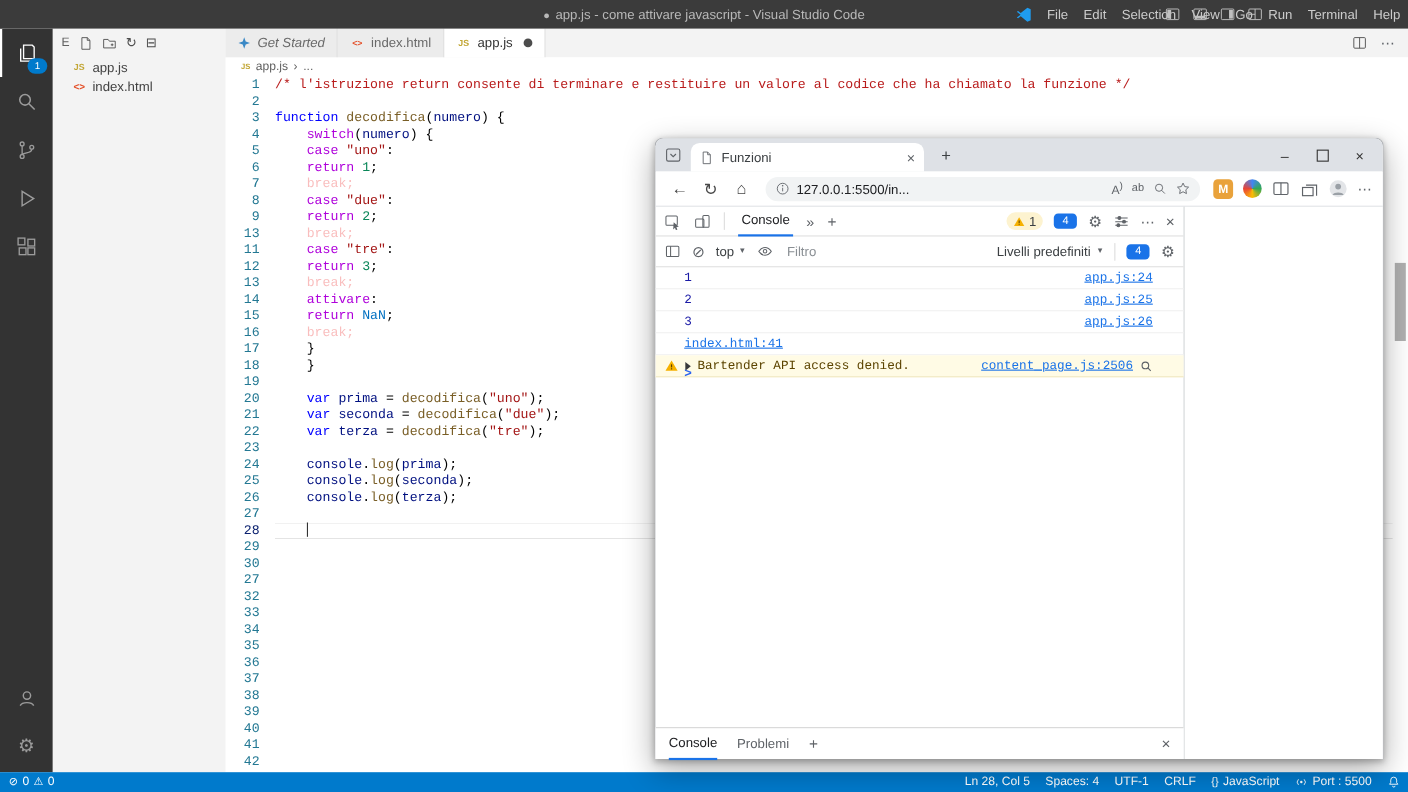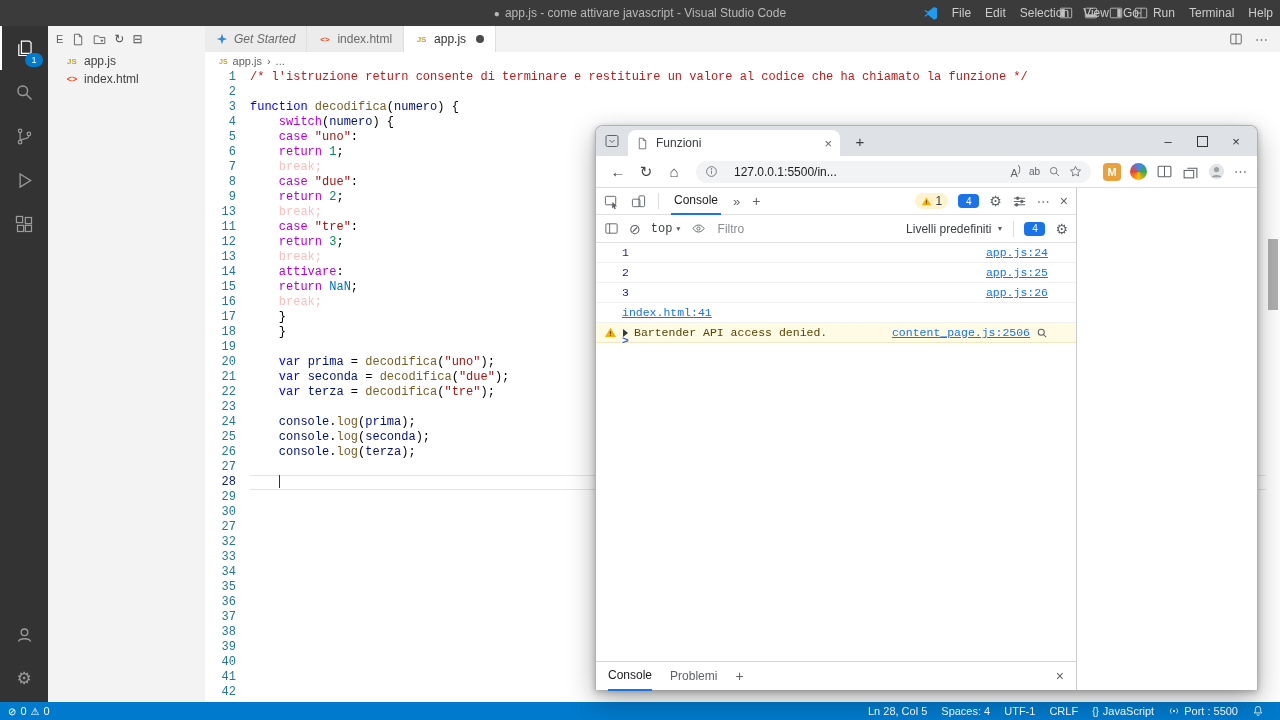--- a/index.html
+++ b/index.html
@@ -70,21 +70,21 @@
   .caret{display:inline-block;width:1.5px;height:13px;background:#333;vertical-align:-2px;}
   .tk-c{color:#b91c1c}.tk-k{color:#0000ff}.tk-t{color:#af00db}.tk-f{color:#795e26}
   .tk-v{color:#001080}.tk-s{color:#a31515}.tk-n{color:#098658}.tk-b{color:#0070c1}
   .tk-p{color:#000000}.tk-d{color:#ef4444;opacity:.35}
   .scroll-thumb{position:absolute;right:2px;top:169px;width:10px;height:71px;background:#b0b0b0;}
 
   
   .statusbar{position:absolute;left:0;bottom:0;width:1280px;height:18px;background:#007acc;color:#fff;
              display:flex;align-items:center;font-size:11px;z-index:6;}
   .sb-left{display:flex;align-items:center;gap:5px;padding-left:8px;}
-  .sb-right{margin-left:auto;display:flex;align-items:center;gap:14px;padding-right:16px;}
+  .sb-right{margin-left:auto;display:flex;align-items:center;gap:14px;padding-right:7px;}
   .sb-item{display:flex;align-items:center;gap:4px;white-space:nowrap;}
   .sb-ico{font-size:10px;}
   .statusbar svg{width:12px;height:12px;}
 
   
   .edge{position:absolute;left:595px;top:125px;width:663px;height:565px;z-index:30;background:#fff;
         border:1px solid #aeb1b5;border-bottom:none;border-radius:8px 8px 0 0;
         box-shadow:0 10px 28px rgba(0,0,0,.32), 0 2px 6px rgba(0,0,0,.25);box-sizing:border-box;}
   .e-tabstrip{position:absolute;left:0;top:0;right:0;height:30px;background:#dee1e6;border-radius:7px 7px 0 0;}
   .e-tabactions{position:absolute;left:8px;top:7px;width:16px;height:16px;color:#5f6368;}
@@ -95,21 +95,21 @@
   .e-newtab{position:absolute;left:254px;top:5px;width:20px;height:20px;display:flex;align-items:center;
             justify-content:center;font-size:15px;color:#3c4043;}
   .e-winctl{position:absolute;right:4px;top:0;height:30px;display:flex;}
   .e-winbtn{width:34px;height:30px;display:flex;align-items:center;justify-content:center;color:#333;font-size:13px;}
   .e-maxbox{width:9px;height:9px;border:1px solid #333;}
 
   .e-navbar{position:absolute;left:0;top:30px;right:0;height:32px;background:#fff;
             border-bottom:1px solid #dcdfe3;display:flex;align-items:center;padding:0 10px;gap:4px;box-sizing:border-box;}
   .nav-btn{width:24px;height:24px;display:flex;align-items:center;justify-content:center;color:#474747;font-size:15px;}
   .e-pill{flex:1;height:22px;background:#f1f3f4;border-radius:11px;display:flex;align-items:center;
-          padding:0 9px;gap:16px;margin:0 6px;min-width:0;}
+          padding:0 9px;gap:6px;margin:0 6px;min-width:0;}
   .e-pill svg{width:13px;height:13px;flex:none;}
   .addr{font-size:12px;color:#202124;white-space:nowrap;overflow:hidden;}
   .pill-right{margin-left:auto;display:flex;align-items:center;gap:8px;color:#5f6368;}
   .ra{font-size:11px;color:#5f6368;white-space:nowrap;}
   .tr-ic{font-size:10px;color:#5f6368;}
   .ext-m{width:18px;height:18px;border-radius:4px;background:#e9a23b;color:#fff;font-weight:700;
          font-size:11px;display:flex;align-items:center;justify-content:center;}
   .ext-color{width:17px;height:17px;border-radius:50%;
              background:conic-gradient(#4285f4,#34a853,#fbbc05,#ea4335,#4285f4);}
   .nav-right{display:flex;align-items:center;gap:9px;margin-left:2px;color:#5f6368;}
@@ -133,21 +133,21 @@
   .warnpill svg{width:11px;height:11px;}
   .msgbadge{min-width:15px;height:14px;border-radius:4px;background:#1a73e8;color:#fff;font-size:10px;
             display:flex;align-items:center;justify-content:center;padding:0 3px;}
   .gear{font-size:14px;color:#5f6368;line-height:1;}
   .dots{font-size:13px;color:#5f6368;}
   .dt-close{font-size:14px;color:#5f6368;}
 
   .dt-filterbar{position:absolute;left:0;top:27px;right:0;height:28px;border-bottom:1px solid #e0e0e0;
                 display:flex;align-items:center;padding:0 8px;gap:10px;box-sizing:border-box;}
   .dt-filterbar svg{width:15px;height:15px;}
-  .ctx{display:flex;align-items:center;gap:4px;color:#3c4043;font-family:Liberation Mono, monospace;}
+  .ctx{display:flex;align-items:center;gap:4px;color:#3c4043;}
   .caret-dn{font-size:7px;color:#5f6368;}
   .filter-input{flex:1;border:none;outline:none;background:transparent;font-size:12px;color:#202124;
                 font-family:"Liberation Sans",sans-serif;min-width:40px;}
   .filter-input::placeholder{color:#8a8f94;}
   .levels{display:flex;align-items:center;gap:5px;white-space:nowrap;}
 
   .dt-rows{position:absolute;left:0;top:55px;right:0;}
   .crow{display:flex;align-items:center;min-height:17px;border-bottom:1px solid #f0f0f0;
         font-family:"Liberation Mono","DejaVu Sans Mono",monospace;font-size:11.5px;
         padding:1px 28px 1px 26px;}

